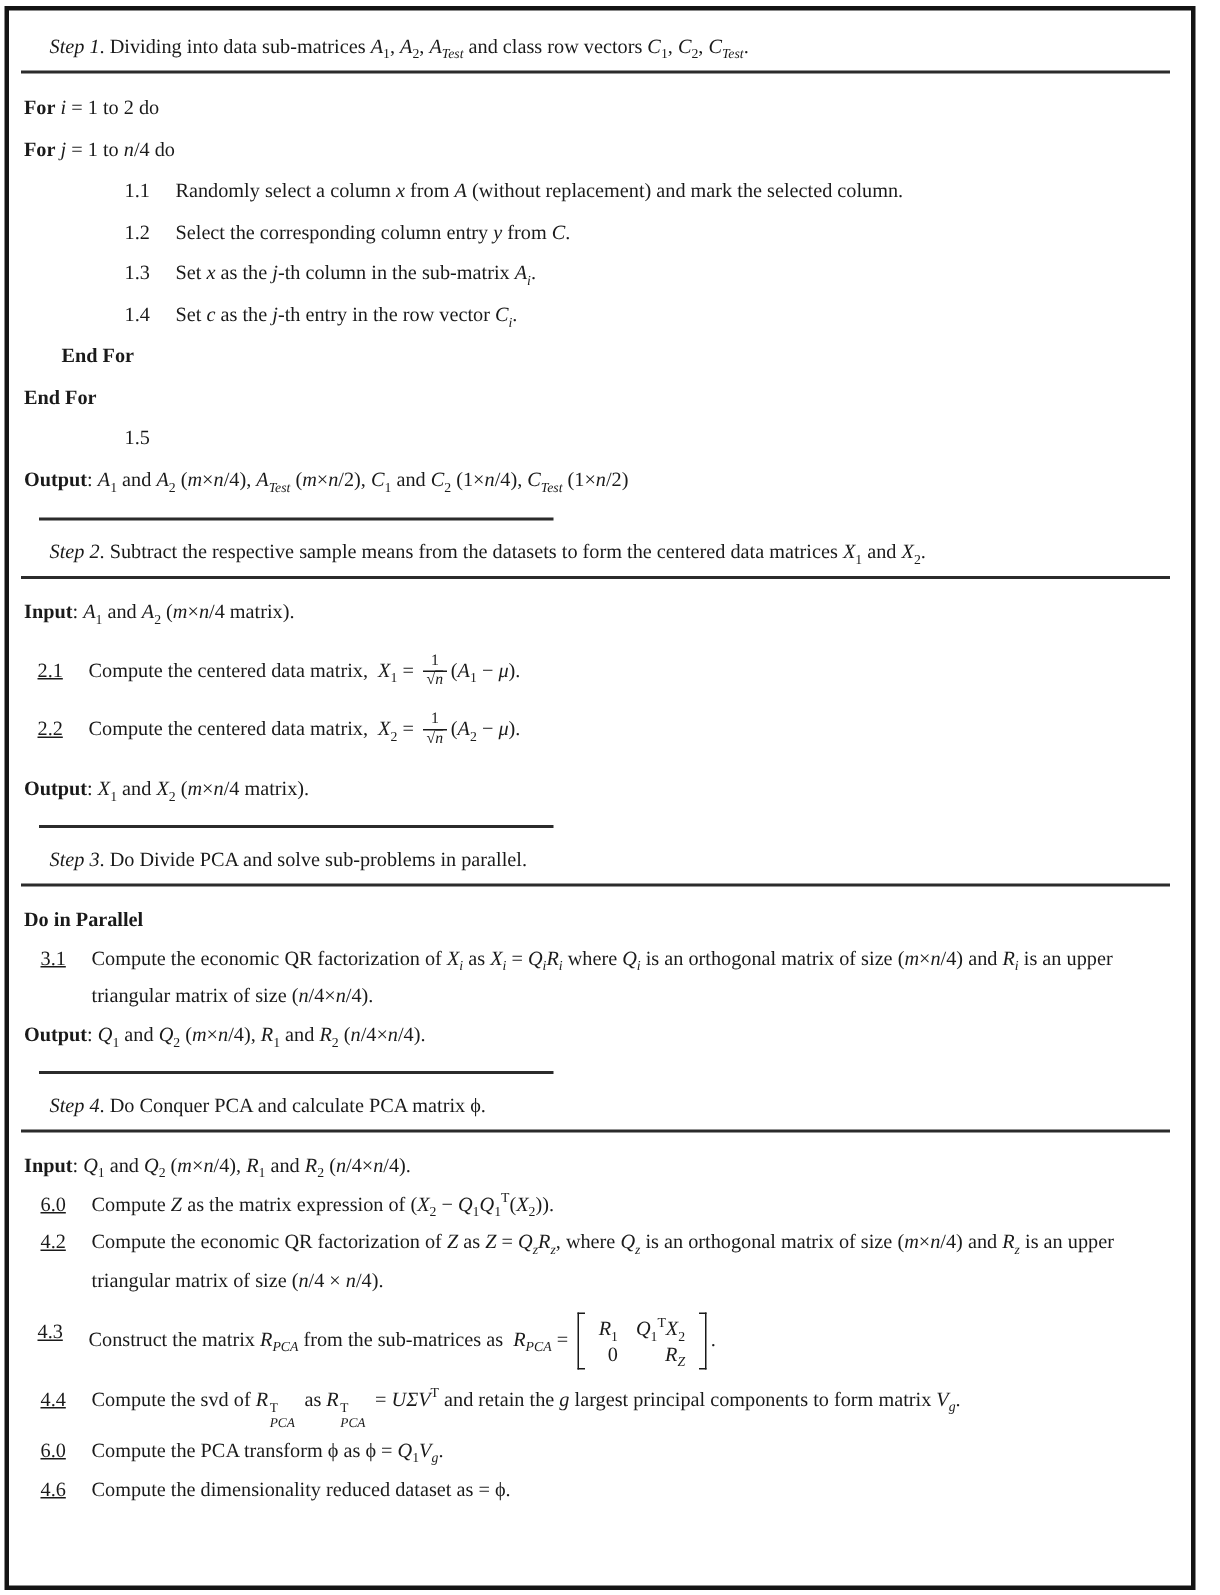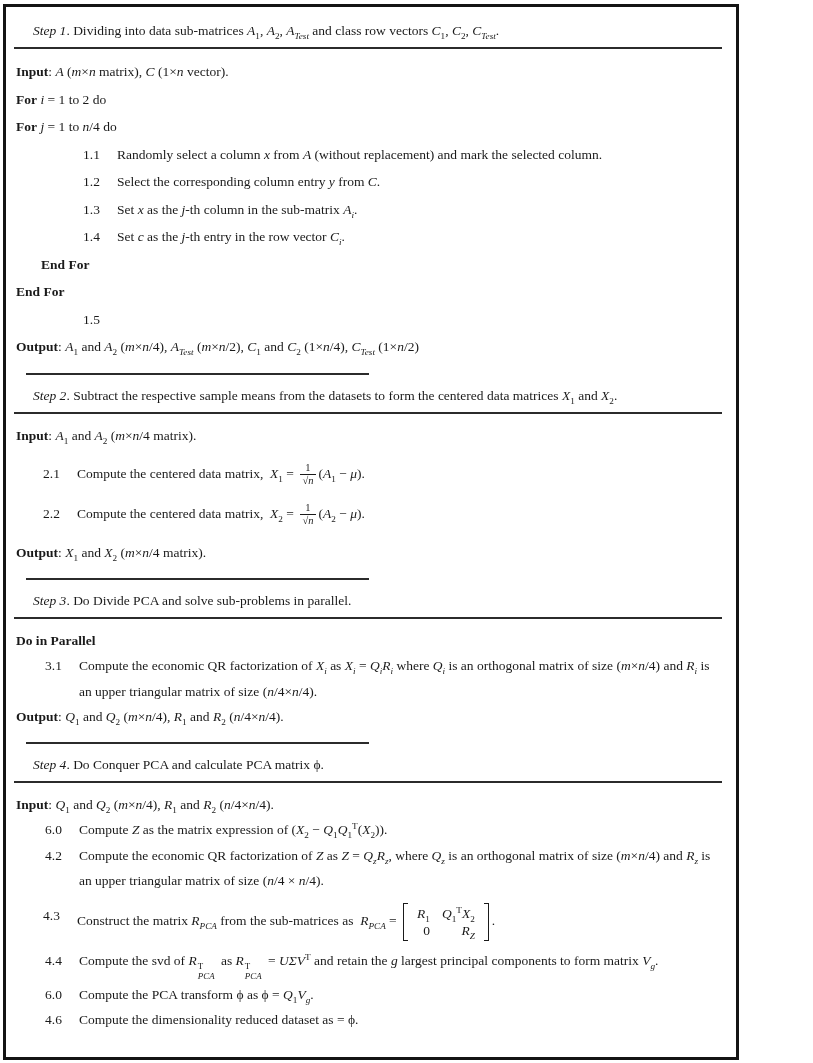--- a/index.html
+++ b/index.html
@@ -1,37 +1,37 @@
 <!DOCTYPE html>
 <html><head>
 <meta charset="utf-8">
 <style>
   html,body{margin:0;padding:0;background:#ffffff;}
   body{width:813px;height:1063px;overflow:hidden;}
   .page{
     box-sizing:border-box;
-    width:736px;height:1056px;
+    width:794px;height:1056px;
     margin:4px 3px;
     border:3px solid #141414;
     padding:13px 14px 0 8px;
     background:#ffffff;
     font-family:"Liberation Serif","DejaVu Serif",serif;
     font-size:13.5px;
     color:#1a1a1a;
     overflow:hidden;
   }
   .step-title{margin-left:19px;line-height:22px;margin-bottom:5px;}
   .title-rule{border-top:2px solid #2b2b2b;margin:0 0 9px 0;}
   .line{margin-left:2px;line-height:27.5px;}
   .compact .line{line-height:25.5px;}
   .n1{margin-left:27px;}   
   .n2{}   
   .line.item{display:flex;}
   .item.deep .num{margin-left:67px;}
-  .item.shallow .num{margin-left:29px;}
+  .item.shallow .num{margin-left:11px;text-decoration:underline;}
   .num{flex:none;width:34px;}
   .txt{flex:1;padding-right:2px;}
   .f-tall{margin:13px 0;}
   .f-matrix{margin:9px 0 7px;}
   .sep{border-top:2px solid #2b2b2b;width:343px;margin:12px 0 10px 12px;}
   sub,sup{font-size:0.68em;line-height:0;}
   
   .frac{display:inline-flex;flex-direction:column;text-align:center;vertical-align:middle;
         font-size:0.78em;line-height:1.15;margin:0 3px;}
   .fnum{border-bottom:1.2px solid #1a1a1a;padding:0 5px;}
@@ -49,21 +49,20 @@
   .brow{display:contents;}
   .bcell{text-align:right;padding:0 6px;line-height:17px;}
 </style>
 </head>
 <body>
 
 <div class="page">
     <section class="step">
       <div class="step-title"><i>Step 1</i>. Dividing into data sub-matrices <i>A</i><sub>1</sub>, <i>A</i><sub>2</sub>, <i>A<sub>Test</sub></i> and class row vectors <i>C</i><sub>1</sub>, <i>C</i><sub>2</sub>, <i>C<sub>Test</sub></i>.</div>
       <div class="title-rule"></div>
-      <div class="line n0"><b>Input</b>: <i>A</i> (<i>m</i>×<i>n</i> matrix), <i>C</i> (1×<i>n</i> vector).</div>
       <div class="line n0"><b>For</b> <i>i</i> = 1 to 2 do</div>
       <div class="line n2"><b>For</b> <i>j</i> = 1 to <i>n</i>/4 do</div>
       <div class="line item deep">
         <span class="num">1.1</span>
         <span class="txt">Randomly select a column <i>x</i> from <i>A</i> (without replacement) and mark the selected column.</span>
       </div>
       <div class="line item deep">
         <span class="num">1.2</span>
         <span class="txt">Select the corresponding column entry <i>y</i> from <i>C</i>.</span>
       </div>

